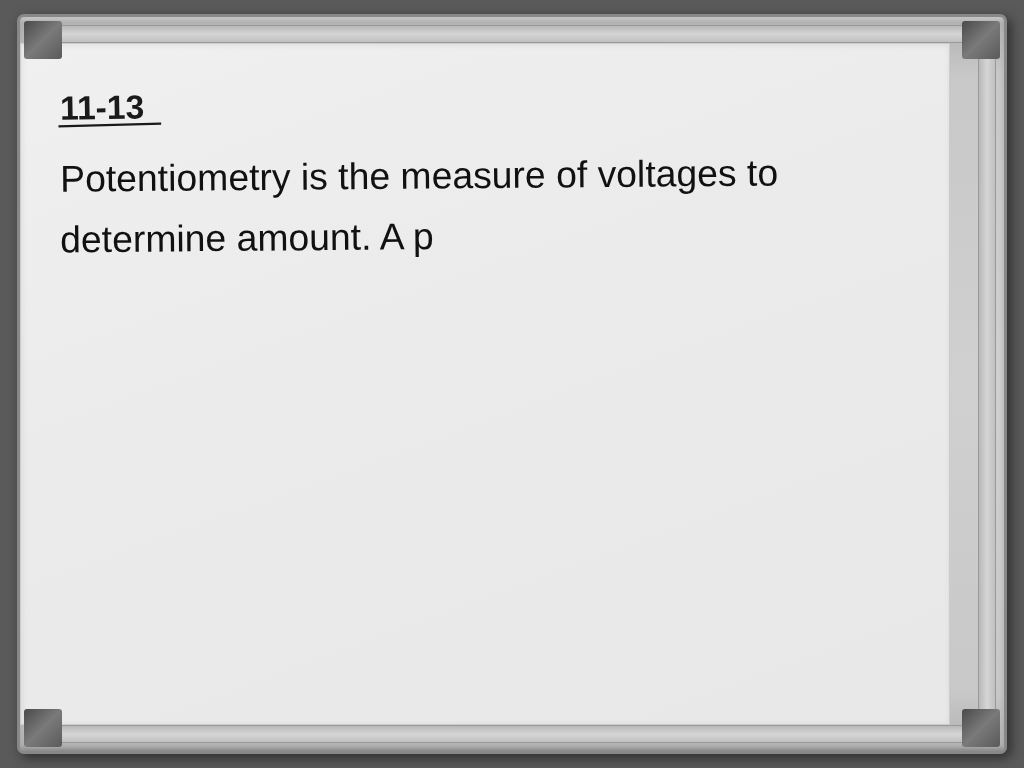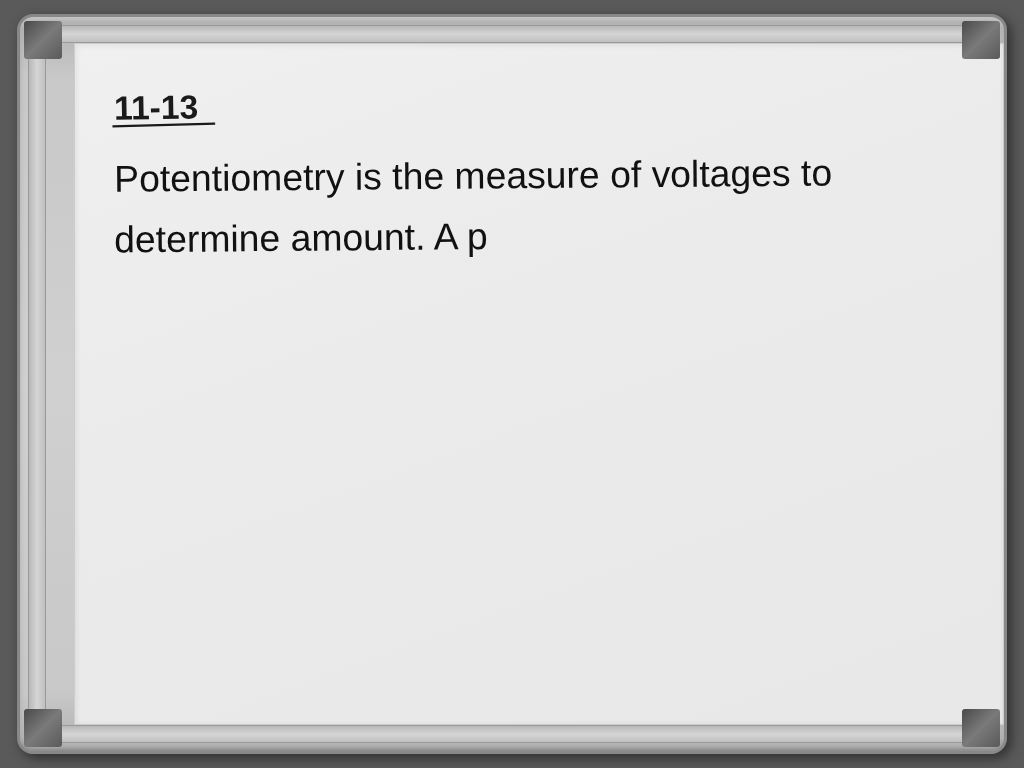--- a/index.html
+++ b/index.html
@@ -16,24 +16,24 @@
       align-items: center;
       justify-content: center;
       overflow: hidden;
     }
 
     .whiteboard-outer {
       width: 990px;
       height: 740px;
       background: linear-gradient(180deg, #b0b0b0 0%, #c8c8c8 8%, #d0d0d0 50%, #c8c8c8 92%, #b0b0b0 100%);
       border: 3px solid #888;
-      border-radius: 16px;
+      border-radius: 7px;
       display: flex;
       align-items: center;
-      justify-content: flex-end;
+      justify-content: flex-start;
       position: relative;
       box-shadow: inset 0 2px 4px rgba(255,255,255,0.4), inset 0 -2px 4px rgba(0,0,0,0.3), 4px 4px 12px rgba(0,0,0,0.5);
     }
 
     
     .corner {
       position: absolute;
       width: 38px;
       height: 38px;
       background: linear-gradient(135deg, #4a4a4a, #7a7a7a, #5a5a5a);

